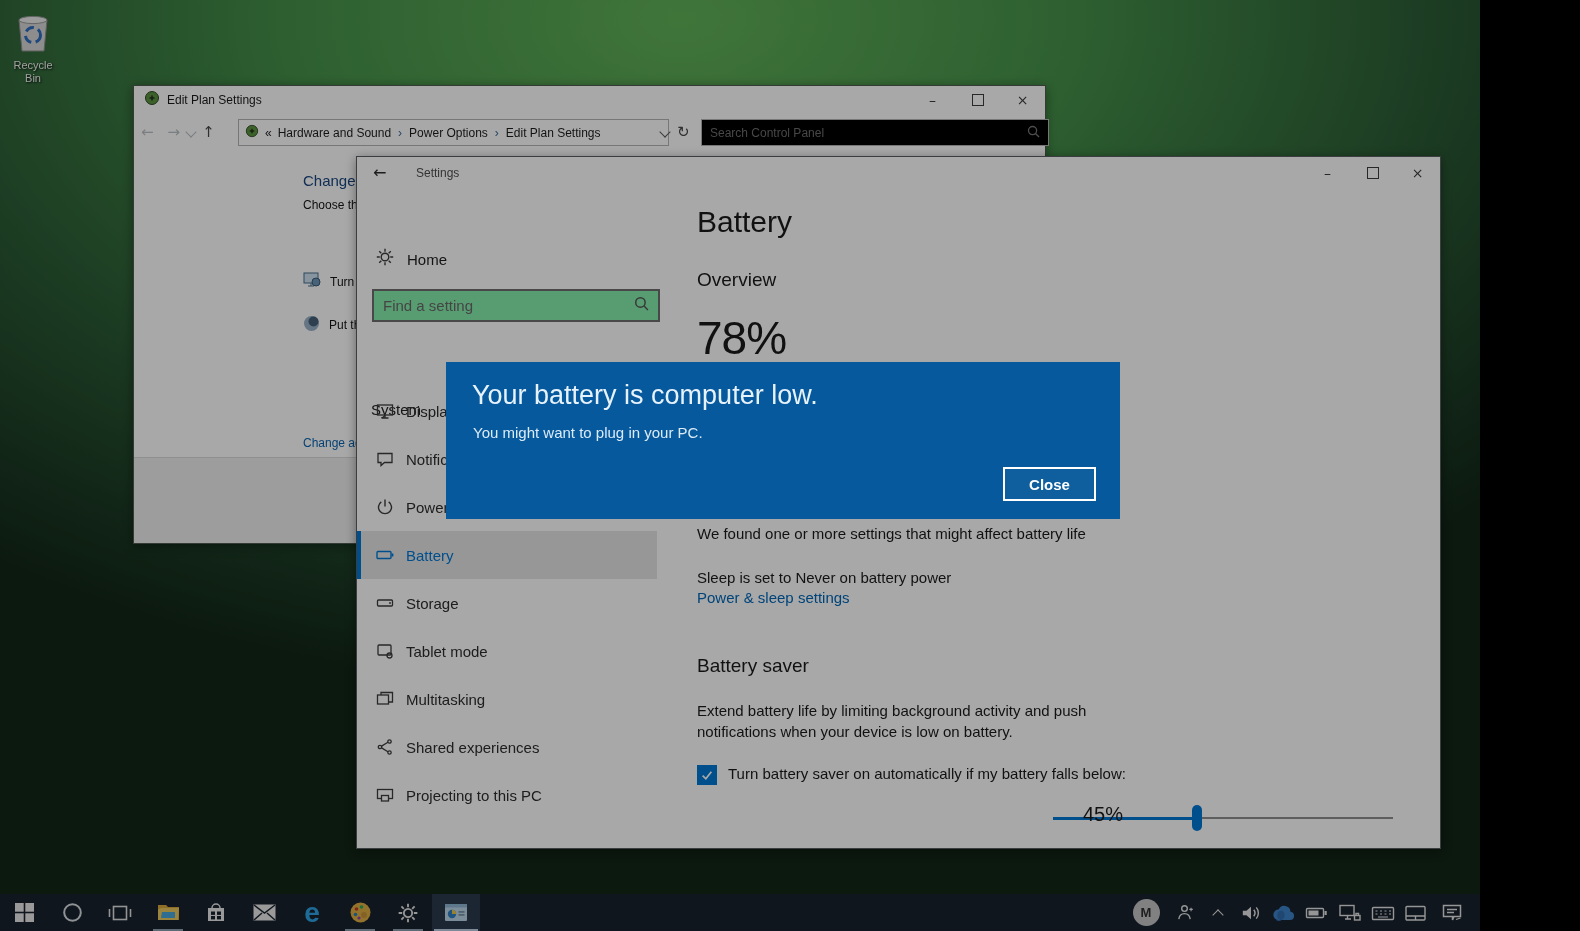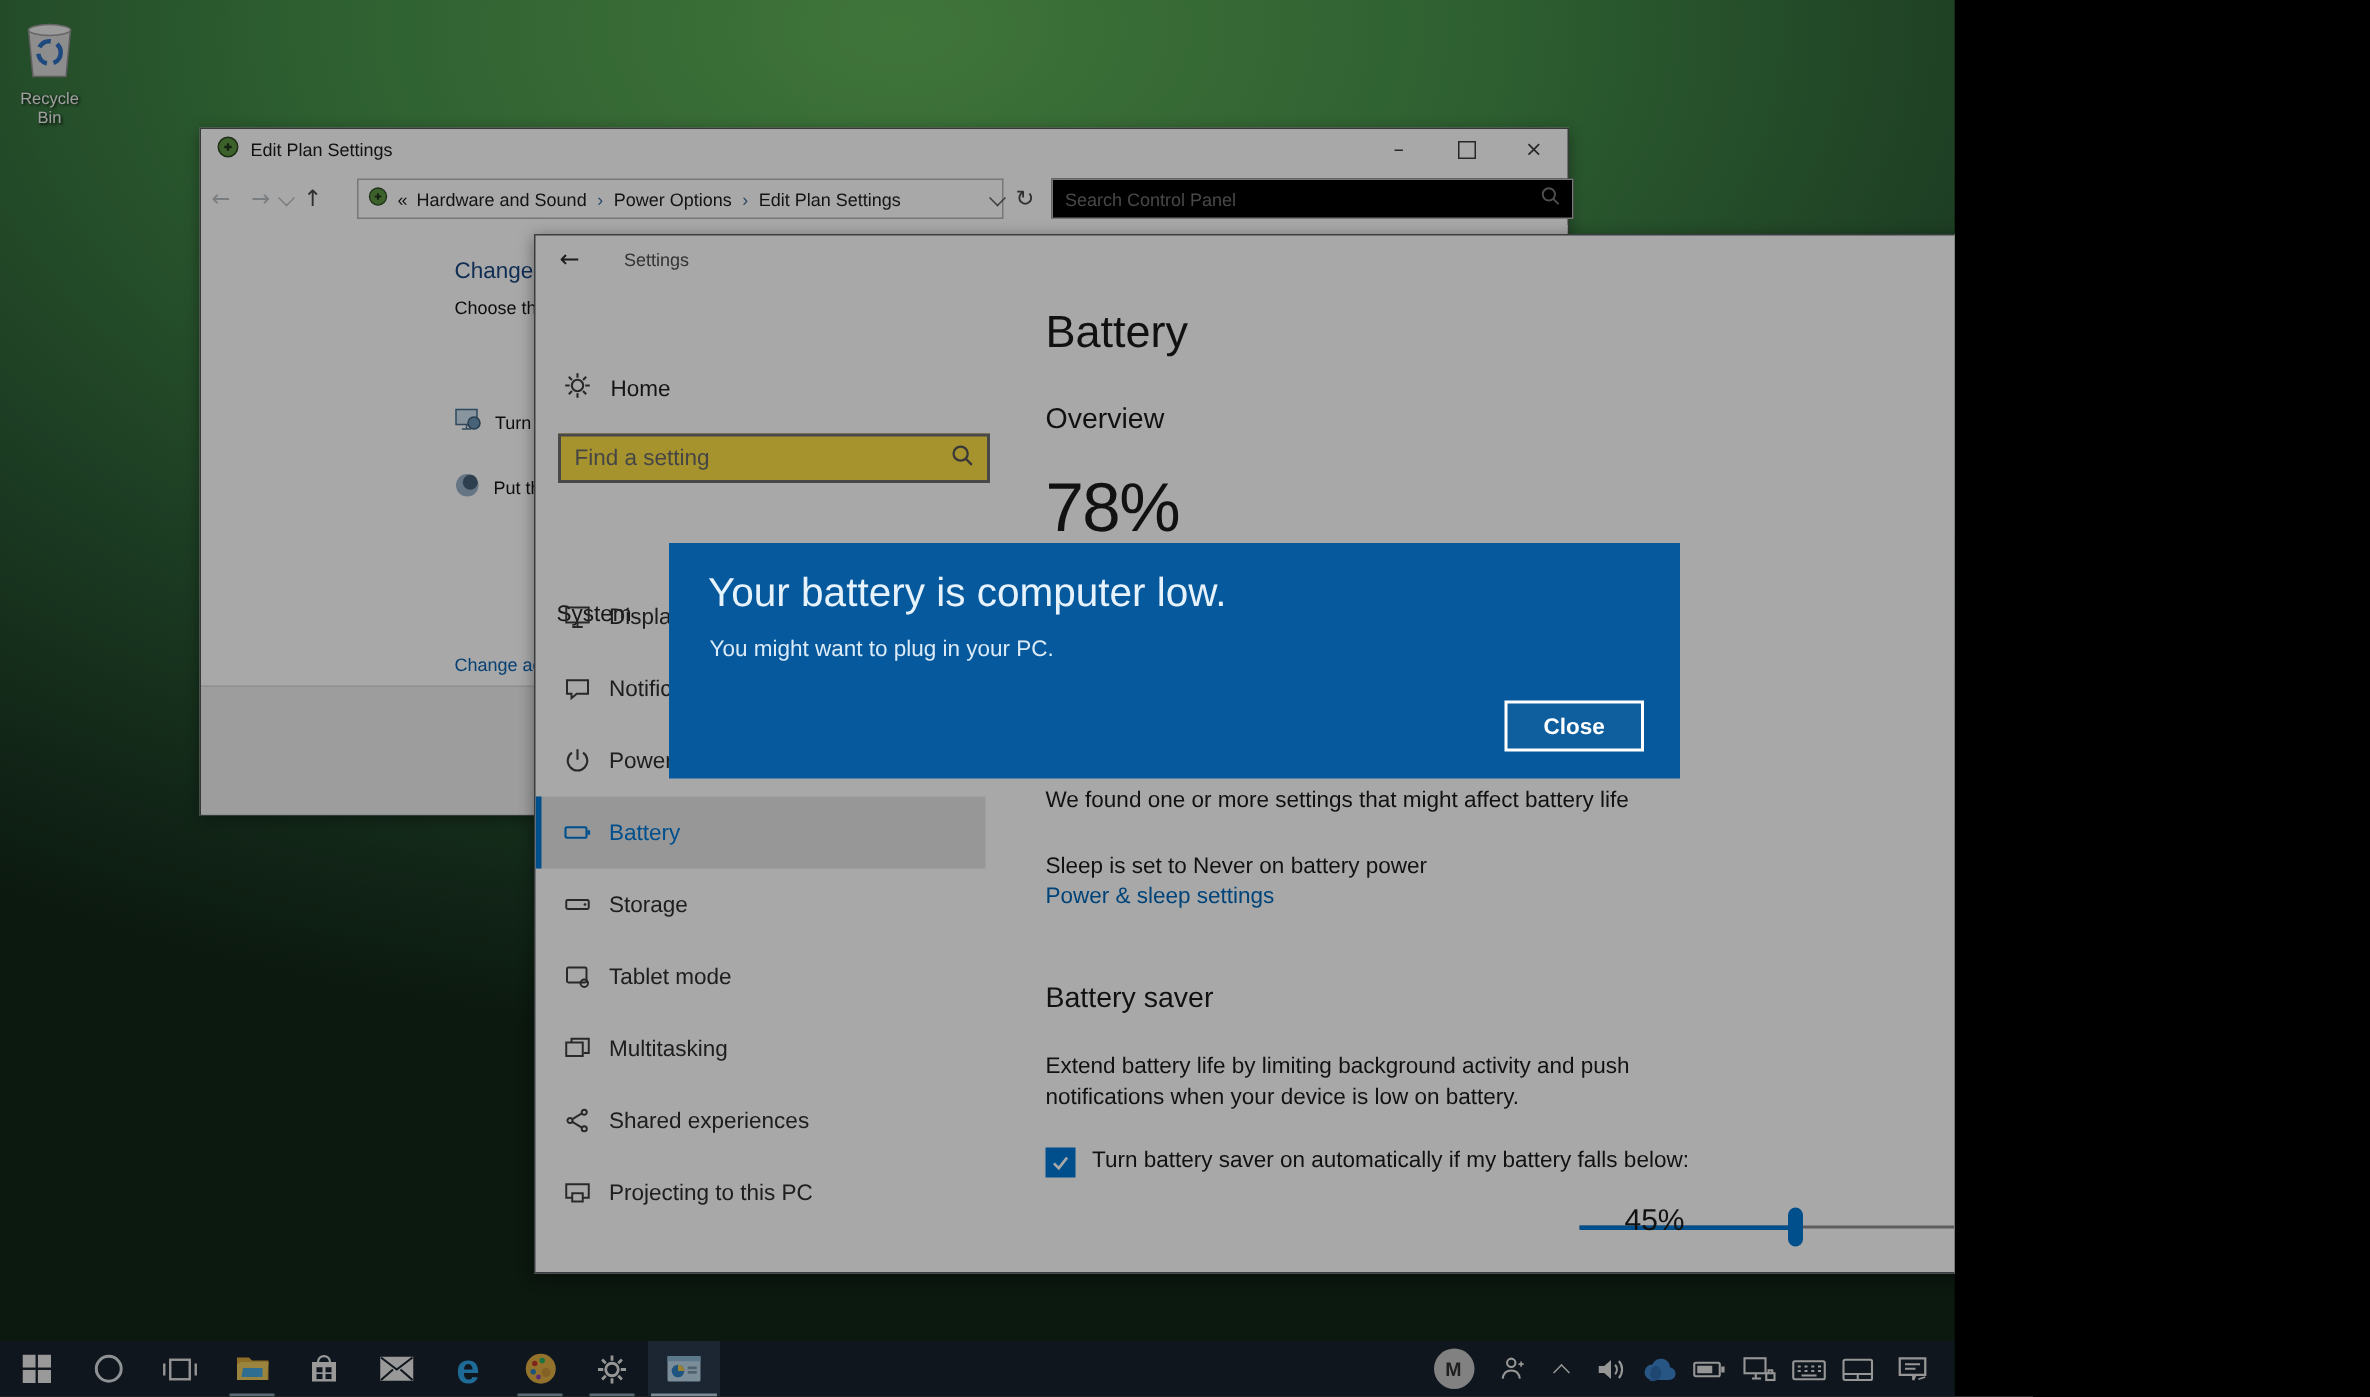--- a/index.html
+++ b/index.html
@@ -1,18 +1,18 @@
 <!DOCTYPE html>
 <html><head>
 <meta charset="utf-8">
 <style>
   html,body{margin:0;padding:0;background:#000;}
-  .screen{position:relative;width:1275px;height:931px;overflow:hidden;
+  .screen{position:relative;width:1480px;height:931px;overflow:hidden;
     font-family:"Liberation Sans",sans-serif;
-    background:radial-gradient(1150px 680px at 46% 2%, #61b258 0%, #45904a 35%, #2c5d36 65%, #1a3823 88%, #122617 100%);padding-left:28px;}
+    background:radial-gradient(1150px 680px at 46% 2%, #61b258 0%, #45904a 35%, #2c5d36 65%, #1a3823 88%, #122617 100%);}
   .a{position:absolute;}
 
   
   .dim{position:absolute;inset:0;background:rgba(0,0,0,.34);z-index:40;pointer-events:none;}
 
   
   .recycle{left:4px;top:8px;width:58px;text-align:center;z-index:5;}
   .rb-label{margin-top:1px;font-size:11px;color:#f2f2f2;text-shadow:1px 1px 2px rgba(0,0,0,.9);line-height:13px;}
 
   
@@ -47,21 +47,21 @@
   .cp-footer{position:absolute;left:0;right:0;top:307px;bottom:0;background:#efefef;border-top:1px solid #d9d9d9;}
 
   
   .sw{left:356px;top:156px;width:1083px;height:691px;z-index:20;border:1px solid #5a5f63;overflow:hidden;}
   .sw-title{position:absolute;left:0;top:0;right:0;height:32px;}
   .sw-back{position:absolute;left:16px;top:6px;font-size:16px;color:#2b2b2b;}
   .sw-title-text{position:absolute;left:59px;top:9px;font-size:12px;color:#4f4f4f;}
   .side{position:absolute;left:0;top:32px;width:300px;bottom:0;}
   .home-row{position:absolute;left:18px;top:58px;display:flex;align-items:center;gap:12px;}
   .home-row .lbl{font-size:15px;color:#1f1f1f;}
-  .find{position:absolute;left:15px;top:100px;width:266px;height:29px;border:2px solid #6e6e6e;background:#fde047;
+  .find{position:absolute;left:15px;top:100px;width:266px;height:29px;border:2px solid #6e6e6e;background:#86efac;
         display:flex;align-items:center;padding:0 9px;}
   .find .ph{font-size:15px;color:#6a6a6a;flex:1;}
   .sect{position:absolute;left:14px;top:170px;font-size:15px;color:#242424;margin-top:42px;}
   .menu{position:absolute;left:0;top:198px;right:0;}
   .srow{height:48px;display:flex;align-items:center;gap:11px;padding-left:18px;font-size:15px;color:#2e2e2e;white-space:nowrap;}
   .srow .sic{width:20px;height:20px;flex:0 0 20px;}
   .srow.sel{background:#e6e6e6;border-left:4px solid #0078d7;padding-left:14px;color:#0078d7;}
   .main-t{position:absolute;left:340px;white-space:nowrap;color:#1b1b1b;}
   .pg-title{top:48px;font-size:30px;font-weight:300;}
   .pg-overview{top:112px;font-size:19px;}

